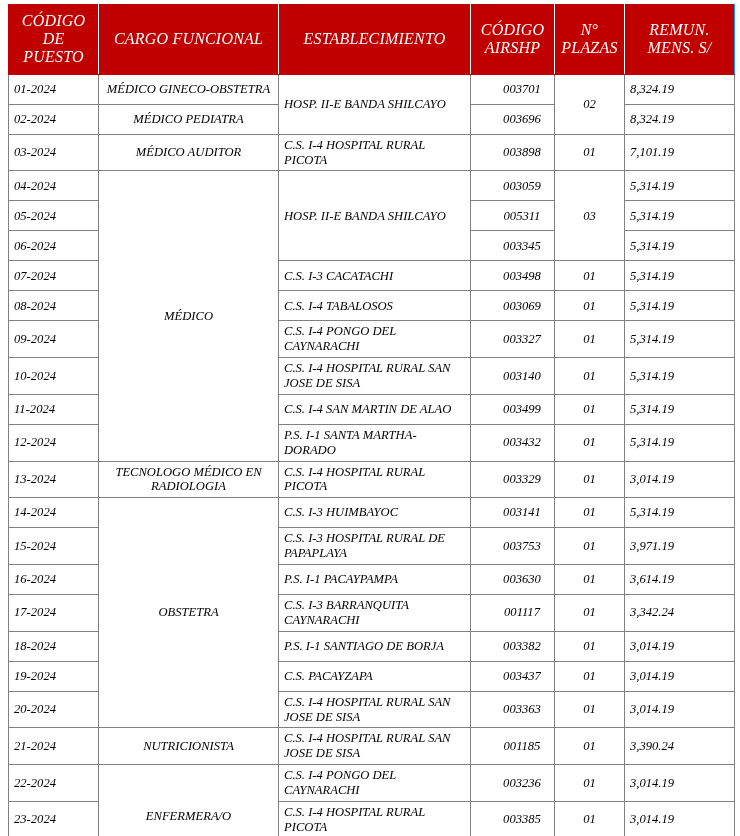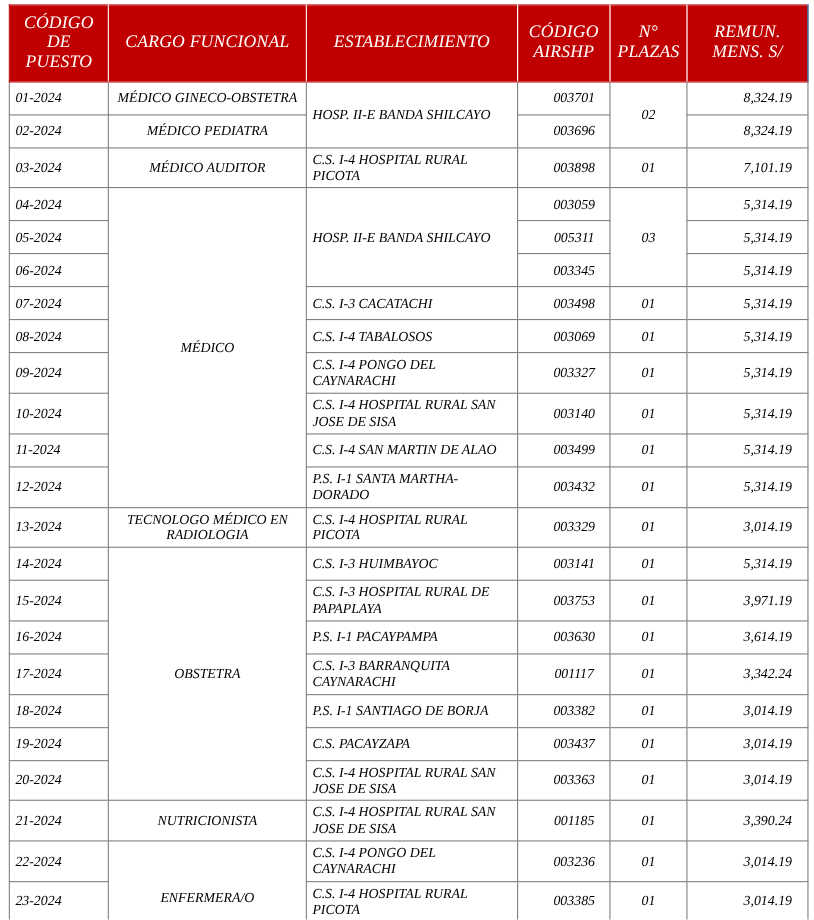--- a/index.html
+++ b/index.html
@@ -60,21 +60,21 @@
     vertical-align: middle;
     padding: 3px 5px;
     box-sizing: border-box;
     height: 30px;
   }
   td.code     { }
   td.cargo    { text-align: center; }
   td.estab    { text-align: left; font-style: italic; }
   td.airshp   { text-align: center; padding-left: 24px; }
   td.plazas   { text-align: center; }
-  td.remun    { text-align: right; padding-right: 14px; }
+  td.remun    { text-align: left; padding-right: 14px; }
 
   
   td.span { vertical-align: middle; text-align: center; }
   td.span.estab { text-align: left; }
 </style>
 </head>
 <body>
 
 <div id="sheet">
   <table class="plazas">

